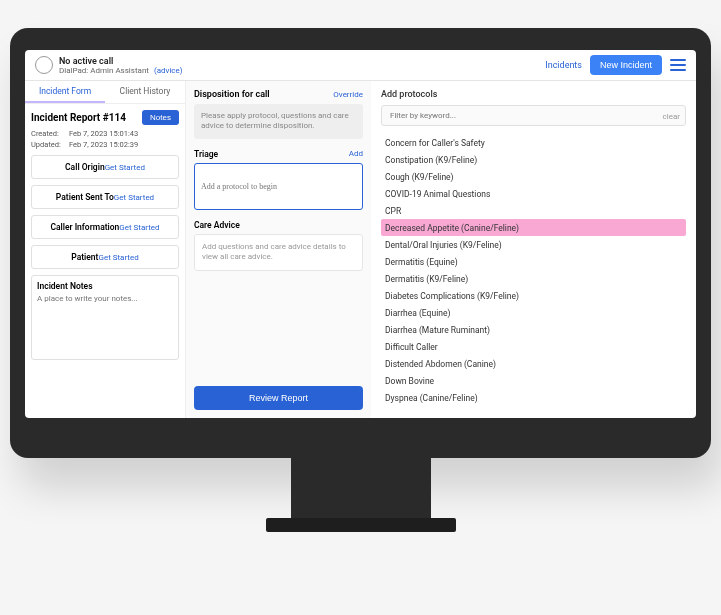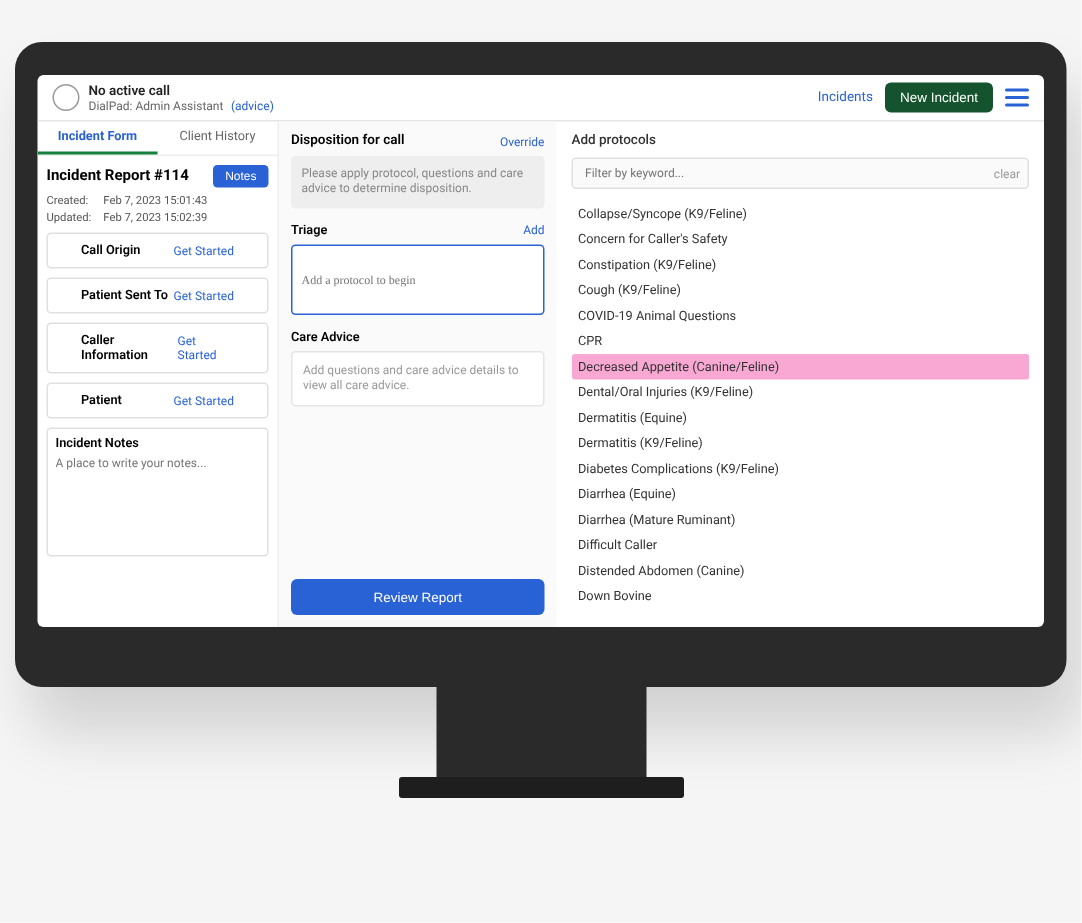--- a/index.html
+++ b/index.html
@@ -11,36 +11,36 @@
 .stand-base { position: absolute; top: 518px; left: 50%; transform: translateX(-50%); width: 190px; height: 14px; background: #1e1e1e; border-radius: 2px; }
 
 .topbar { display: flex; align-items: center; padding: 5px 10px; border-bottom: 1px solid #e5e5e5; }
 .avatar-circle { width: 18px; height: 18px; border: 1.5px solid #999; border-radius: 50%; margin-right: 6px; flex-shrink: 0; }
 .call-block { flex: 1; }
 .call-title { font-weight: 600; font-size: 9px; color: #222; }
 .call-sub { font-size: 8px; color: #666; }
 .call-sub a { color: #2962d4; text-decoration: none; margin-left: 3px; }
 .top-right { display: flex; align-items: center; gap: 8px; }
 .link-incidents { color: #2962d4; font-size: 9px; cursor: pointer; }
-.btn-primary { background: #14532d; color: #fff; border: none; border-radius: 4px; padding: 5px 10px; font-size: 9px; font-weight: 500; cursor: pointer; }
+.btn-primary { background: #3b82f6; color: #fff; border: none; border-radius: 4px; padding: 5px 10px; font-size: 9px; font-weight: 500; cursor: pointer; }
 .hamburger { width: 16px; height: 12px; display: flex; flex-direction: column; justify-content: space-between; cursor: pointer; }
 .hamburger span { height: 2px; background: #2962d4; border-radius: 1px; }
 
 .main { display: flex; flex: 1; overflow: hidden; }
 .col-left { width: 161px; border-right: 1px solid #eee; display: flex; flex-direction: column; }
 .tabs { display: flex; border-bottom: 1px solid #eee; }
 .tab { flex: 1; text-align: center; padding: 5px 0; font-size: 8.5px; color: #666; cursor: pointer; }
-.tab.active { color: #2962d4; border-bottom: 2px solid #15803d; font-weight: bold; }
+.tab.active { color: #2962d4; border-bottom: 2px solid #c4b5fd; }
 .col-left-body { padding: 6px 6px; overflow-y: auto; }
 .report-head { display: flex; justify-content: space-between; align-items: center; margin-bottom: 4px; }
 .report-title { font-weight: 700; font-size: 10px; }
 .btn-save { background: #2962d4; color: #fff; border: none; border-radius: 3px; padding: 3px 8px; font-size: 8px; cursor: pointer; }
 .meta-row { font-size: 7.5px; color: #555; margin-bottom: 2px; }
 .meta-row span:first-child { display: inline-block; width: 36px; }
-.section-card { border: 1px solid #e0e0e0; border-radius: 3px; padding: 6px 22px; margin-top: 6px; display: flex; justify-content: space-between; align-items: center; }
+.section-card { border: 1px solid #e0e0e0; border-radius: 3px; padding: 6px 4px; margin-top: 6px; display: flex; justify-content: center; align-items: center; }
 .section-card .lbl { font-weight: 600; font-size: 8.5px; }
 .get-started { color: #2962d4; font-size: 8px; cursor: pointer; }
 .notes-card { border: 1px solid #e0e0e0; border-radius: 3px; margin-top: 6px; padding: 5px; }
 .notes-card .lbl { font-weight: 600; font-size: 8.5px; margin-bottom: 3px; }
 .notes-ta { width: 100%; height: 58px; border: none; resize: none; font-size: 8px; color: #888; font-family: inherit; }
 
 .col-mid { width: 185px; padding: 8px 8px; display: flex; flex-direction: column; background: #fafafa; }
 .mid-head { display: flex; justify-content: space-between; align-items: center; margin-bottom: 5px; }
 .mid-title { font-weight: 600; font-size: 9px; }
 .override { color: #2962d4; font-size: 8px; cursor: pointer; }
@@ -158,21 +158,20 @@
           <button class="btn-review">Review Report</button>
         </div>
 
         <div class="col-right">
           <div class="right-title">Add protocols</div>
           <div class="filter-wrap">
             <input class="filter-input" placeholder="Filter by keyword..." style="">
             <span class="clear-btn">clear</span>
           </div>
           <div class="proto-list" id="proto-list">
-              <div class="proto-item">Collapse/Syncope (K9/Feline)</div>
               <div class="proto-item">Concern for Caller's Safety</div>
               <div class="proto-item">Constipation (K9/Feline)</div>
               <div class="proto-item">Cough (K9/Feline)</div>
               <div class="proto-item">COVID-19 Animal Questions</div>
               <div class="proto-item">CPR</div>
               <div class="proto-item highlight">Decreased Appetite (Canine/Feline)</div>
               <div class="proto-item">Dental/Oral Injuries (K9/Feline)</div>
               <div class="proto-item">Dermatitis (Equine)</div>
               <div class="proto-item">Dermatitis (K9/Feline)</div>
               <div class="proto-item">Diabetes Complications (K9/Feline)</div>

